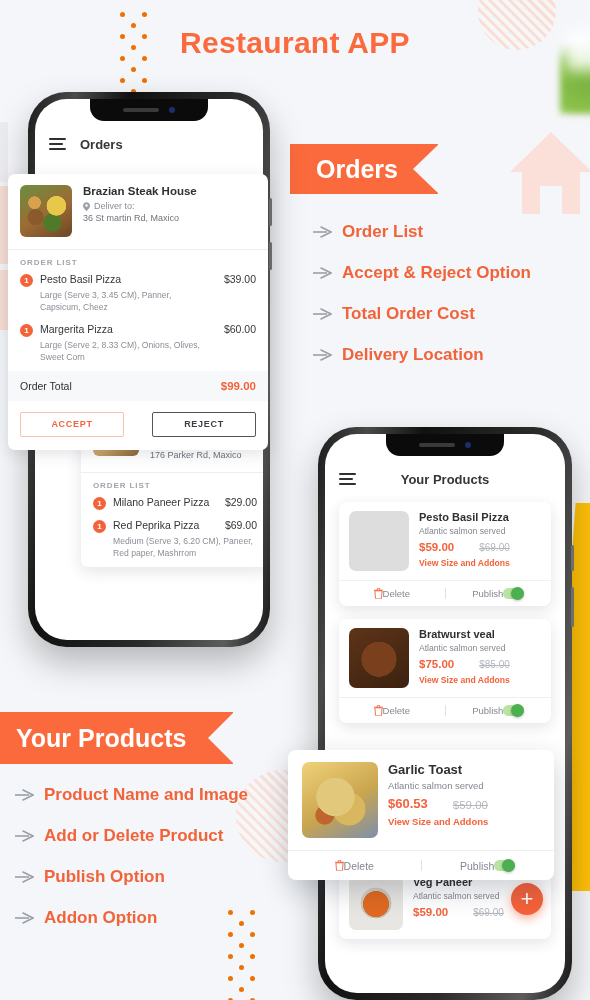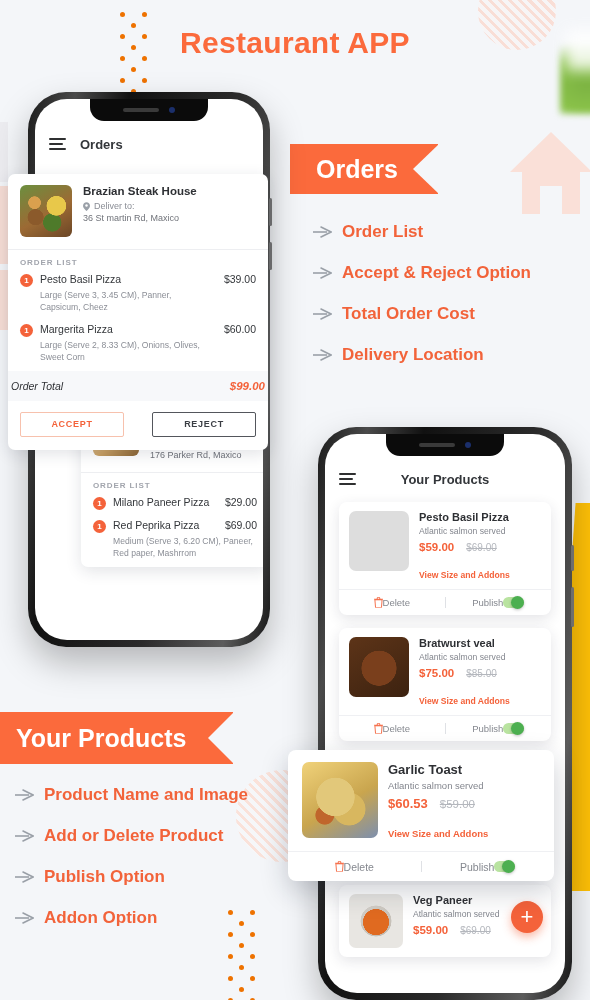--- a/index.html
+++ b/index.html
@@ -169,21 +169,21 @@
     display: flex; align-items: center; justify-content: center; margin-top: 1px;
   }
   .item-name { flex: 1 1 auto; font-size: 10.5px; color: #33363a; }
   .item-price { flex: 0 0 auto; font-size: 10.5px; color: #33363a; }
   .item-desc {
     font-size: 8.6px; color: #8b8e96; line-height: 1.45;
     margin: 2px 0 0 20px; max-width: 160px;
   }
   .total-row {
     display: flex; align-items: center; justify-content: space-between;
-    padding: 9px 3px; background: #f7f8fa; font-style: italic;
+    padding: 9px 12px; background: #f7f8fa;
   }
   .total-label { font-size: 10.5px; color: #2e3034; }
   .total-value { font-size: 11.5px; font-weight: bold; color: #f4623a; }
   .actions { display: flex; gap: 28px; padding: 11px 12px 13px; }
   .btn {
     flex: 1 1 0; height: 25px; border-radius: 2px;
     display: flex; align-items: center; justify-content: center;
     font-size: 9px; font-weight: bold; letter-spacing: .7px;
     background: #fff; cursor: pointer;
   }
@@ -192,24 +192,24 @@
 
   
   .product-card {
     background: #fff; border-radius: 8px;
     box-shadow: 0 4px 14px rgba(30,35,60,.12);
     overflow: hidden;
   }
   .product-top { display: flex; gap: 10px; padding: 9px 10px 9px; }
   .prod-name { font-size: 11px; font-weight: bold; color: #2e3034; }
   .prod-sub { font-size: 8.6px; color: #83868e; margin-top: 3px; }
-  .price-row { display: flex; align-items: center; gap: 12px; margin-top: 5px; }
+  .price-row { display: flex; align-items: flex-end; gap: 25px; margin-top: 5px; }
   .price-new { font-size: 11.5px; font-weight: bold; color: #f4623a; }
   .price-old { font-size: 10px; color: #b4b7bd; text-decoration: line-through; }
-  .addons-link { font-size: 8.6px; font-weight: bold; color: #f4623a; margin-top: 17px; }
+  .addons-link { font-size: 8.6px; font-weight: bold; color: #f4623a; margin-top: 5px; }
   .product-foot {
     display: flex; align-items: center; height: 26px;
     border-top: 1px solid #eff0f3; font-size: 9.5px; color: #85888f;
   }
   .foot-cell { flex: 1 1 0; display: flex; align-items: center; justify-content: center; }
   .foot-sep { width: 1px; height: 11px; background: #dfe1e5; }
   .toggle {
     width: 21px; height: 11px; border-radius: 7px; background: #b9e3a0;
     position: relative;
   }

